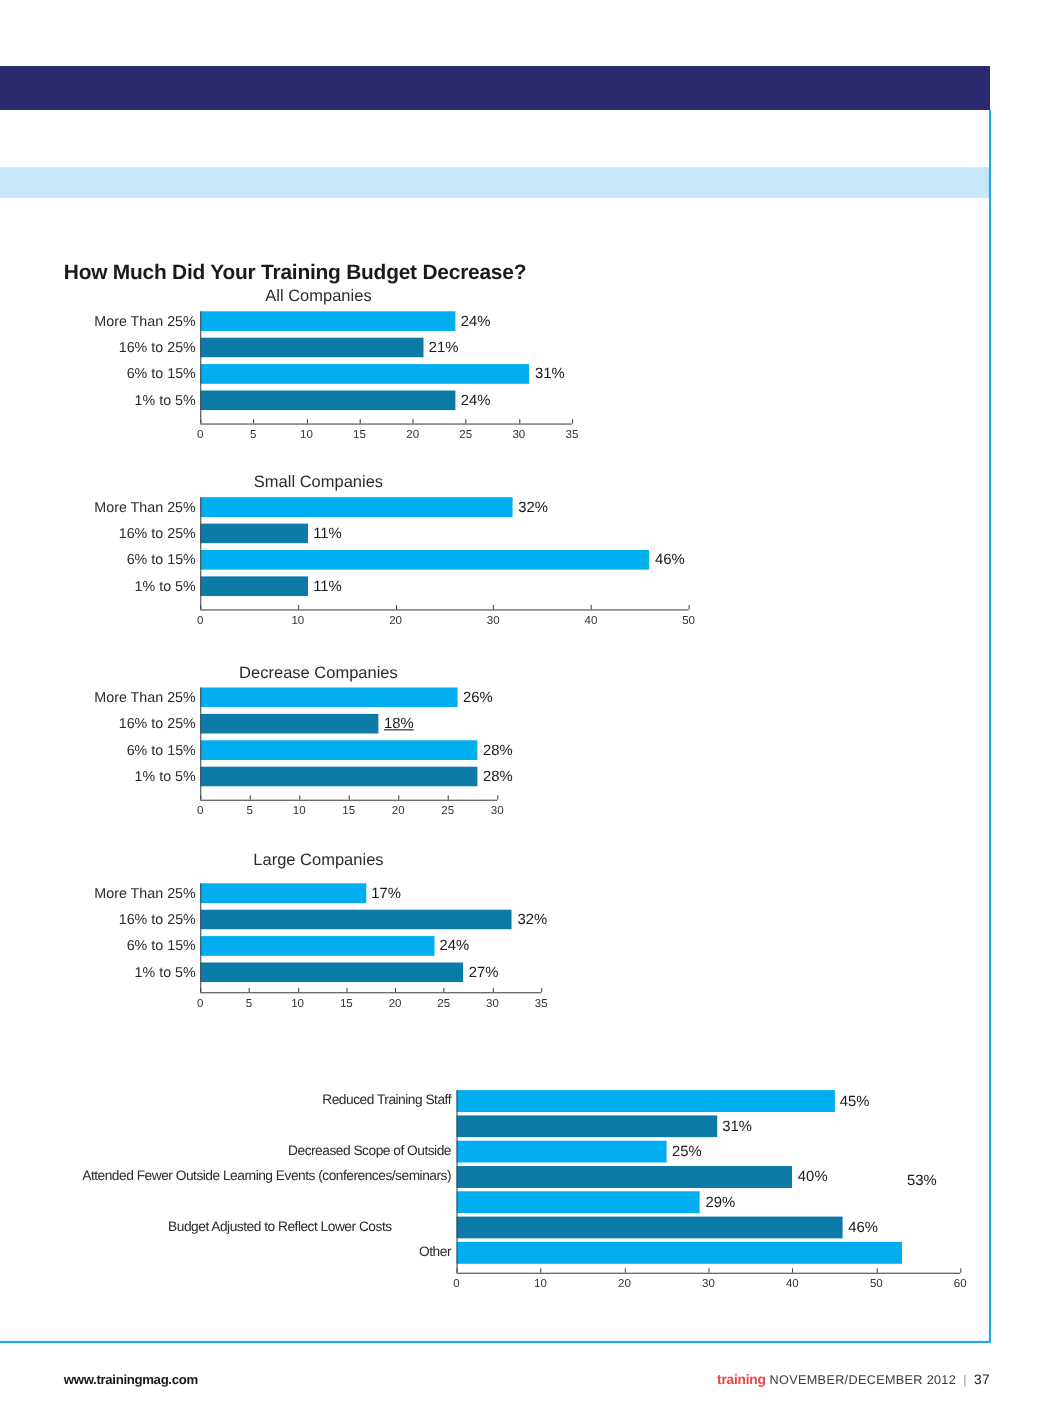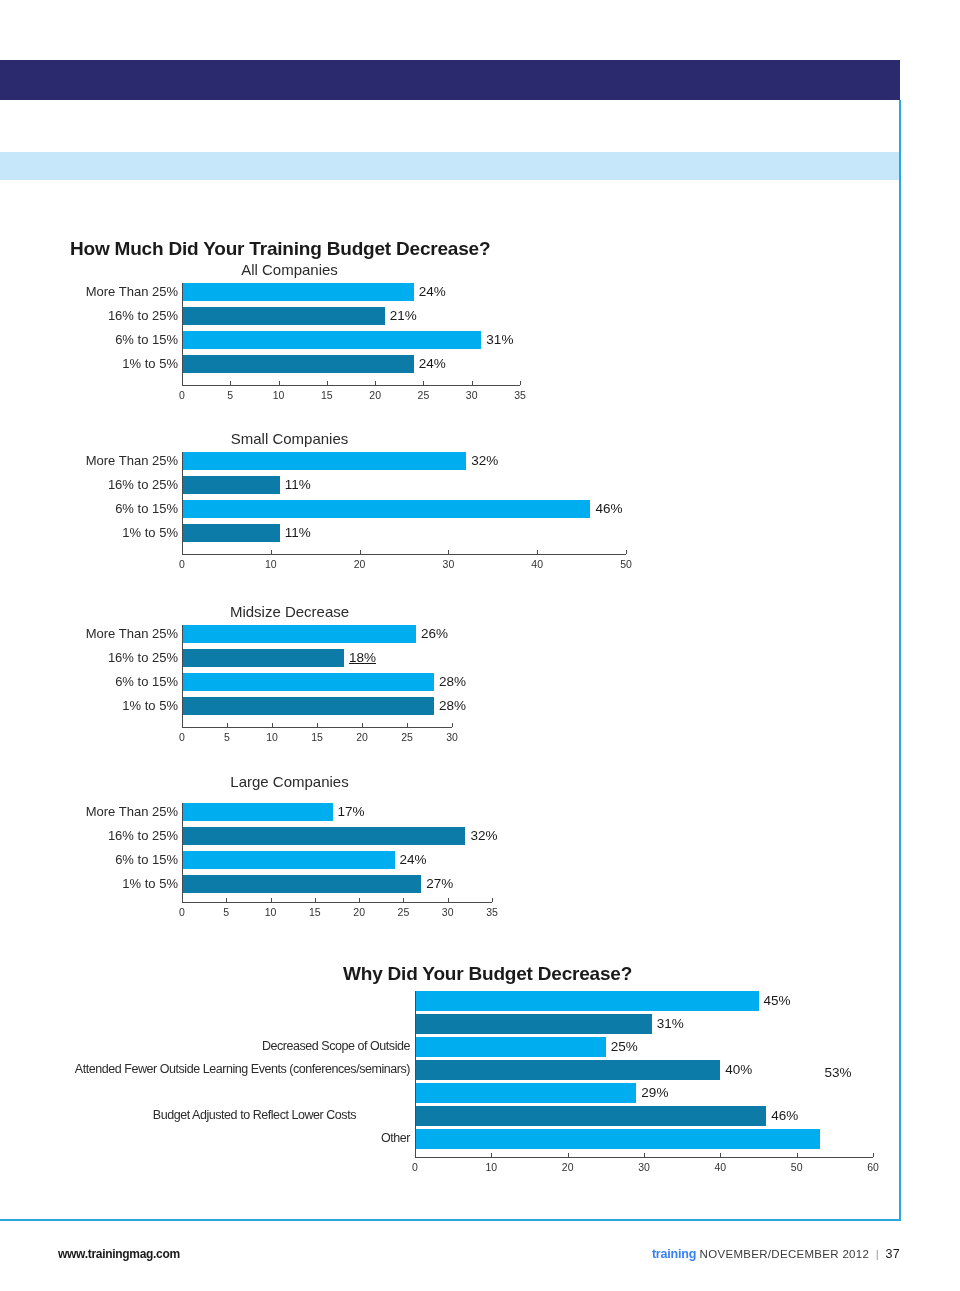--- a/index.html
+++ b/index.html
@@ -30,21 +30,21 @@
     position:absolute;left:0px;top:1219px;width:901px;height:2px;
     background:#29a8e0;
   }
 
   
   .main-title{
     position:absolute;
     font-size:19px;font-weight:bold;color:#1a1a1a;
     letter-spacing:-0.2px;white-space:nowrap;
   }
-  #title-top{left:58px;top:238px;margin-left:12px;}
+  #title-top{left:58px;top:238px;}
   #title-bottom{left:343px;top:963px;}
 
   .chart-subtitle{
     position:absolute;
     font-size:15px;color:#2b2b2b;white-space:nowrap;
     text-align:center;
   }
 
   
   .chart{position:absolute;}
@@ -86,37 +86,36 @@
   .footer{position:absolute;top:1247px;height:18px;}
   .footer-left{
     left:58px;font-size:12px;font-weight:bold;color:#1a1a1a;
     letter-spacing:-0.3px;white-space:nowrap;
   }
   .footer-right{
     left:500px;width:400px;text-align:right;
     font-size:11.5px;color:#3b3b3b;white-space:nowrap;
     letter-spacing:0.3px;
   }
-  .footer-right .mag{font-weight:bold;color:#3b82f6;letter-spacing:-0.2px;font-size:12.5px;}
+  .footer-right .mag{font-weight:bold;color:#ef4444;letter-spacing:-0.2px;font-size:12.5px;}
   .footer-right .sep{color:#9a9a9a;padding:0 3px;}
   .footer-right .pg{color:#1a1a1a;font-size:12.5px;}
 </style>
 </head>
 <body>
 
 <div class="page">
 
   <div class="top-navy-bar"></div>
   <div class="light-band"></div>
   <div class="right-rule"></div>
   <div class="bottom-rule"></div>
 
   <div class="main-title" id="title-top">How Much Did Your Training Budget Decrease?</div>
 
-  <div class="main-title" id="title-bottom">Why Did Your Budget Decrease?</div>
 
   <div id="charts-root">
       <div class="chart" style="left: 0px; top: 0px; width: 960px; height: 1291px; pointer-events: none;">
         <div class="chart-subtitle" style="left: 182px; top: 261px; width: 215px;">All Companies</div>
         <div class="cat-label" style="left: 0px; width: 178px; top: 284.85px; font-size: 13px;">More Than 25%</div>
         <div class="bar light" style="left: 182px; top: 283px; width: 231.771px; height: 18px; background: rgb(0, 174, 239);"></div>
         <div class="bar-sep" style="left: 182px; top: 301px; width: 231.771px;"></div>
         <div class="val-label" style="left: 418.771px; top: 284.575px; font-size: 13.5px;">24%</div>
         <div class="cat-label" style="left: 0px; width: 178px; top: 308.85px; font-size: 13px;">16% to 25%</div>
         <div class="bar dark" style="left: 182px; top: 307px; width: 202.8px; height: 18px; background: rgb(12, 123, 167);"></div>
@@ -176,21 +175,21 @@
         <div class="tick" style="left: 359.6px; top: 550px;"></div>
         <div class="tick-label" style="left: 339.6px; width: 40px; top: 559px; font-size: 10.5px;">20</div>
         <div class="tick" style="left: 448.4px; top: 550px;"></div>
         <div class="tick-label" style="left: 428.4px; width: 40px; top: 559px; font-size: 10.5px;">30</div>
         <div class="tick" style="left: 537.2px; top: 550px;"></div>
         <div class="tick-label" style="left: 517.2px; width: 40px; top: 559px; font-size: 10.5px;">40</div>
         <div class="tick" style="left: 626px; top: 550px;"></div>
         <div class="tick-label" style="left: 606px; width: 40px; top: 559px; font-size: 10.5px;">50</div>
       </div>
       <div class="chart" style="left: 0px; top: 0px; width: 960px; height: 1291px; pointer-events: none;">
-        <div class="chart-subtitle" style="left: 182px; top: 603px; width: 215px;">Midsize Decrease</div>
+        <div class="chart-subtitle" style="left: 182px; top: 603px; width: 215px;">Decrease Companies</div>
         <div class="cat-label" style="left: 0px; width: 178px; top: 626.85px; font-size: 13px;">More Than 25%</div>
         <div class="bar light" style="left: 182px; top: 625px; width: 234px; height: 18px; background: rgb(0, 174, 239);"></div>
         <div class="bar-sep" style="left: 182px; top: 643px; width: 234px;"></div>
         <div class="val-label" style="left: 421px; top: 626.575px; font-size: 13.5px;">26%</div>
         <div class="cat-label" style="left: 0px; width: 178px; top: 650.85px; font-size: 13px;">16% to 25%</div>
         <div class="bar dark" style="left: 182px; top: 649px; width: 162px; height: 18px; background: rgb(12, 123, 167);"></div>
         <div class="bar-sep" style="left: 182px; top: 667px; width: 162px;"></div>
         <div class="val-label" style="left: 349px; top: 650.575px; font-size: 13.5px; text-decoration: underline;">18%</div>
         <div class="cat-label" style="left: 0px; width: 178px; top: 674.85px; font-size: 13px;">6% to 15%</div>
         <div class="bar light" style="left: 182px; top: 673px; width: 252px; height: 18px; background: rgb(0, 174, 239);"></div>
@@ -248,20 +247,21 @@
         <div class="tick" style="left: 359.143px; top: 898px;"></div>
         <div class="tick-label" style="left: 339.143px; width: 40px; top: 907px; font-size: 10.5px;">20</div>
         <div class="tick" style="left: 403.429px; top: 898px;"></div>
         <div class="tick-label" style="left: 383.429px; width: 40px; top: 907px; font-size: 10.5px;">25</div>
         <div class="tick" style="left: 447.714px; top: 898px;"></div>
         <div class="tick-label" style="left: 427.714px; width: 40px; top: 907px; font-size: 10.5px;">30</div>
         <div class="tick" style="left: 492px; top: 898px;"></div>
         <div class="tick-label" style="left: 472px; width: 40px; top: 907px; font-size: 10.5px;">35</div>
       </div>
       <div class="chart" style="left: 0px; top: 0px; width: 960px; height: 1291px; pointer-events: none;">
+        <div class="cat-label narrow" style="left: 0px; width: 410px; top: 994.125px; font-size: 12.5px;">Reduced Training Staff</div>
         <div class="bar light tall" style="left: 415px; top: 991px; width: 343.5px; height: 20px; background: rgb(0, 174, 239);"></div>
         <div class="bar-sep" style="left: 415px; top: 1011px; width: 343.5px;"></div>
         <div class="val-label" style="left: 763.5px; top: 993.575px; font-size: 13.5px;">45%</div>
         <div class="bar dark tall" style="left: 415px; top: 1014px; width: 236.633px; height: 20px; background: rgb(12, 123, 167);"></div>
         <div class="bar-sep" style="left: 415px; top: 1034px; width: 236.633px;"></div>
         <div class="val-label" style="left: 656.633px; top: 1016.58px; font-size: 13.5px;">31%</div>
         <div class="cat-label narrow" style="left: 0px; width: 410px; top: 1040.12px; font-size: 12.5px;">Decreased Scope of Outside</div>
         <div class="bar light tall" style="left: 415px; top: 1037px; width: 190.833px; height: 20px; background: rgb(0, 174, 239);"></div>
         <div class="bar-sep" style="left: 415px; top: 1057px; width: 190.833px;"></div>
         <div class="val-label" style="left: 610.833px; top: 1039.58px; font-size: 13.5px;">25%</div>

